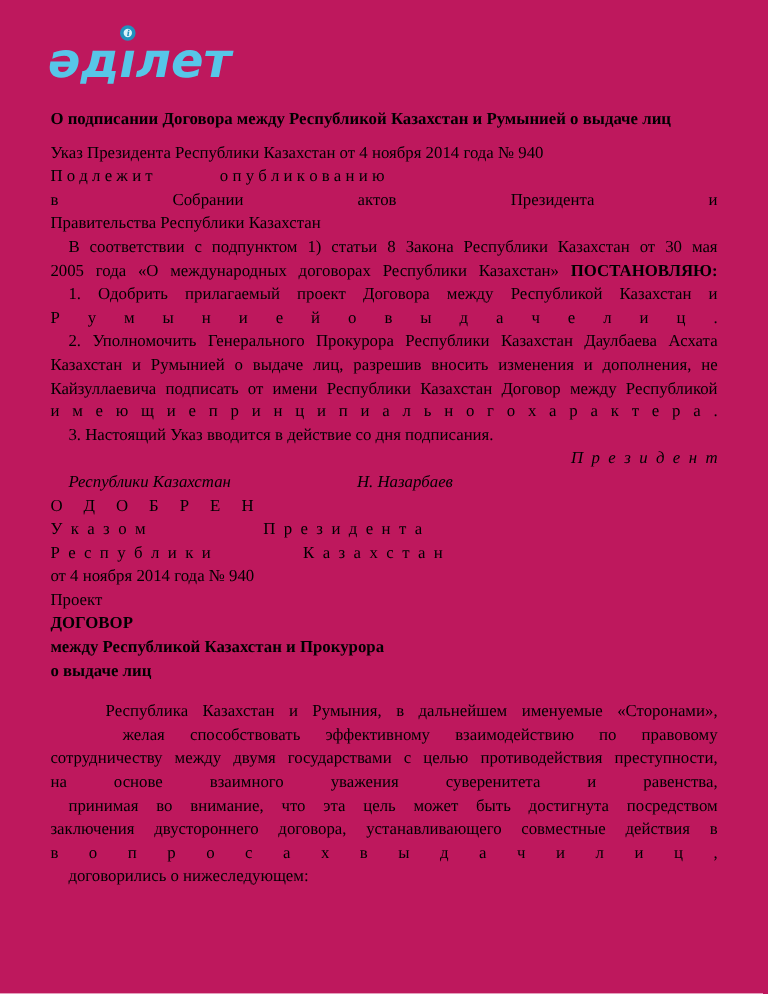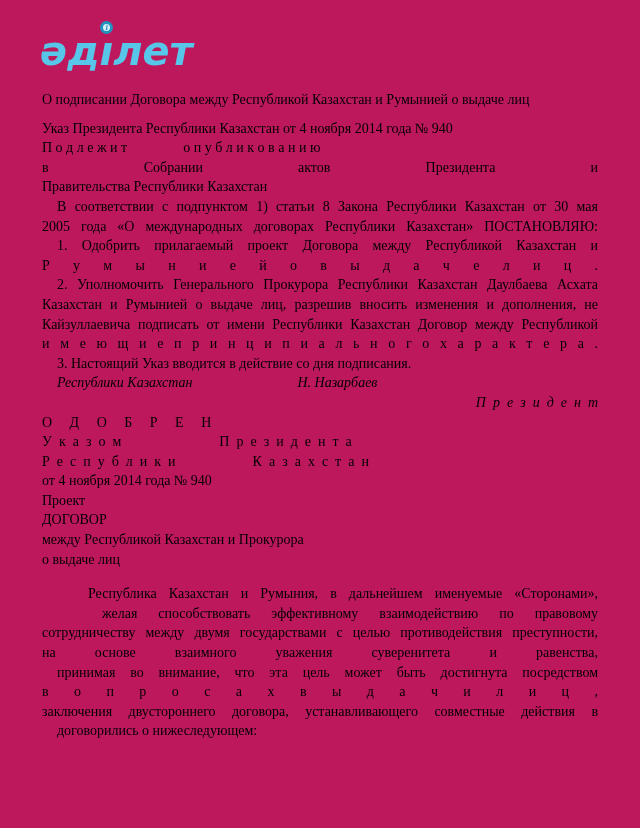--- a/index.html
+++ b/index.html
@@ -17,21 +17,21 @@
   }
   .iwrap{position:relative;display:inline-block;}
   .lens{
     position:absolute;top:-7px;left:1px;width:13px;height:13px;box-sizing:border-box;
     border:3px solid #2191bd;border-radius:50%;background:#d9f1fa;
     font-style:italic;font-size:7px;line-height:7px;text-align:center;color:#2191bd;
     font-family:"DejaVu Serif",serif;
   }
   
   .ln{min-height:19.6px;}
-  .b{font-weight:normal;}
+  .b{font-weight:bold;}
   .i{font-style:italic;}
   .pre{white-space:pre;}
   .spread{text-align:justify;text-align-last:justify;}
   .right{text-align:right;}
   .ind{padding-left:15px;}
   .ind-lg{padding-left:46px;}
   .ind-xl{padding-left:60px;}
   .mb{margin-bottom:9px;}
   .gap{margin-top:0;}
   .gap-lg{margin-top:15px;}
@@ -58,35 +58,35 @@
   <div class="ln spread ind">1. Одобрить прилагаемый проект Договора между Республикой Казахстан и</div>
   <div class="ln spread">Р у м ы н и е й  о  в ы д а ч е  л и ц .</div>
 
   <div class="ln spread ind">2. Уполномочить Генерального Прокурора Республики Казахстан Даулбаева Асхата</div>
   <div class="ln spread">Казахстан и Румынией о выдаче лиц, разрешив вносить изменения и дополнения, не</div>
   <div class="ln spread">Кайзуллаевича подписать от имени Республики Казахстан Договор между Республикой</div>
   <div class="ln spread">и м е ю щ и е  п р и н ц и п и а л ь н о г о  х а р а к т е р а .</div>
 
   <div class="ln ind">3. Настоящий Указ вводится в действие со дня подписания.</div>
 
+  <div class="ln right i pre">П  р  е  з  и  д  е  н  т</div>
   <div class="ln i pre ind">Республики Казахстан                              Н. Назарбаев</div>
-  <div class="ln right i pre">П  р  е  з  и  д  е  н  т</div>
 
   <div class="ln pre">О     Д     О     Б     Р     Е     Н</div>
   <div class="ln pre">У  к  а  з  о  м                            П  р  е  з  и  д  е  н  т  а</div>
   <div class="ln pre">Р  е  с  п  у  б  л  и  к  и                      К  а  з  а  х  с  т  а  н</div>
   <div class="ln">от 4 ноября 2014 года № 940</div>
   <div class="ln">Проект</div>
 
   <div class="ln b gap">ДОГОВОР</div>
   <div class="ln b">между Республикой Казахстан и Прокурора</div>
   <div class="ln b">о выдаче лиц</div>
 
   <div class="ln spread ind-lg gap-lg">Республика Казахстан и Румыния, в дальнейшем именуемые «Сторонами»,</div>
   <div class="ln spread ind-xl">желая способствовать эффективному взаимодействию по правовому</div>
   <div class="ln spread">сотрудничеству между двумя государствами с целью противодействия преступности,</div>
   <div class="ln spread">на основе взаимного уважения суверенитета и равенства,</div>
   <div class="ln spread ind">принимая во внимание, что эта цель может быть достигнута посредством</div>
+  <div class="ln spread">заключения двустороннего договора, устанавливающего совместные действия в</div>
   <div class="ln spread">в о п р о с а х  в ы д а ч и  л и ц ,</div>
-  <div class="ln spread">заключения двустороннего договора, устанавливающего совместные действия в</div>
   <div class="ln ind">договорились о нижеследующем:</div>
 
 </div>
 
 </body></html>

